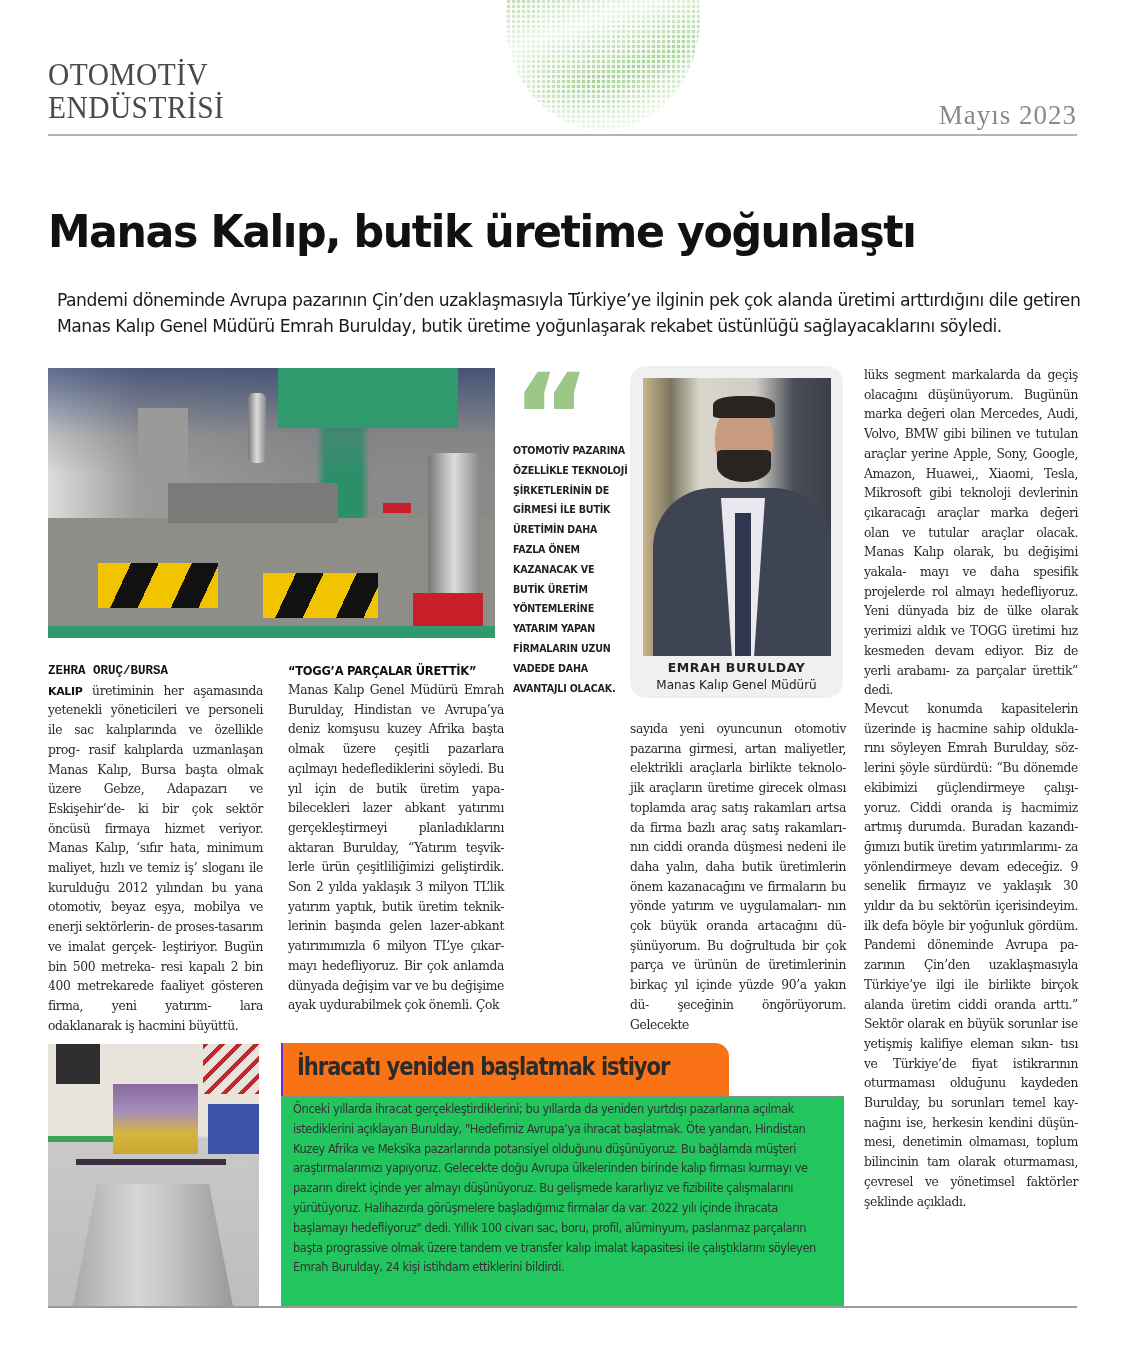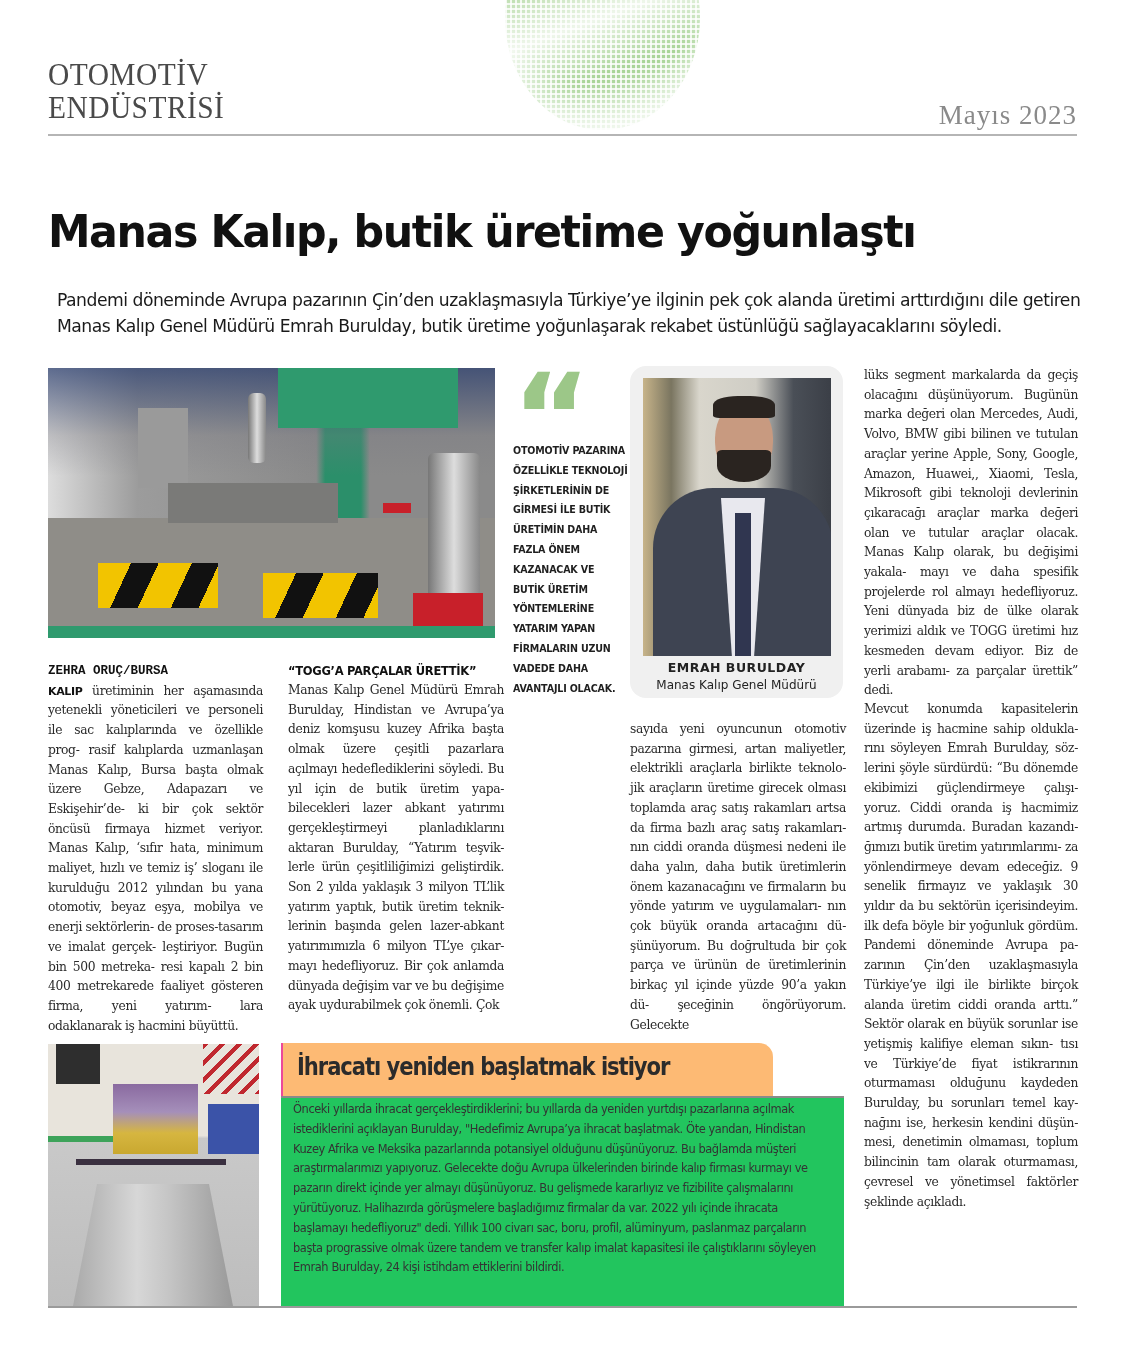--- a/index.html
+++ b/index.html
@@ -126,22 +126,22 @@
   .col2 { left: 272px; top: 662px; width: 216px; margin-left: 16px; }
   .col3 { left: 630px; top: 720px; width: 216px; }
   .col4a { left: 864px; top: 366px; width: 214px; }
   .col4b { left: 864px; top: 700px; width: 214px; }
 
   
   .box {
     position: absolute; left: 281px; top: 1043px; width: 563px; height: 263px;
   }
   .box-header {
-    position: absolute; left: 0; top: 0; width: 492px; height: 53px;
-    background: #fdba74; border-left: 2px solid #ec4899; border-radius: 0 14px 0 0;
+    position: absolute; left: 0; top: 0; width: 448px; height: 53px;
+    background: #f97316; border-left: 2px solid #6d28d9; border-radius: 0 14px 0 0;
   }
   .box-title {
     position: absolute; left: 14px; top: 10px;
     font-family: "DejaVu Sans", sans-serif; font-weight: bold; font-size: 24px; color: #2b2b2b;
     letter-spacing: -1.2px; transform: scaleX(0.88); transform-origin: left top; white-space: nowrap;
   }
   .box-rule { position: absolute; left: 0; top: 53px; width: 563px; height: 2px; background: #8a8a8a; }
   .box-body {
     position: absolute; left: 0; top: 55px; width: 563px; height: 208px; background: #22c55e;
     padding: 2px 12px 0 12px;

